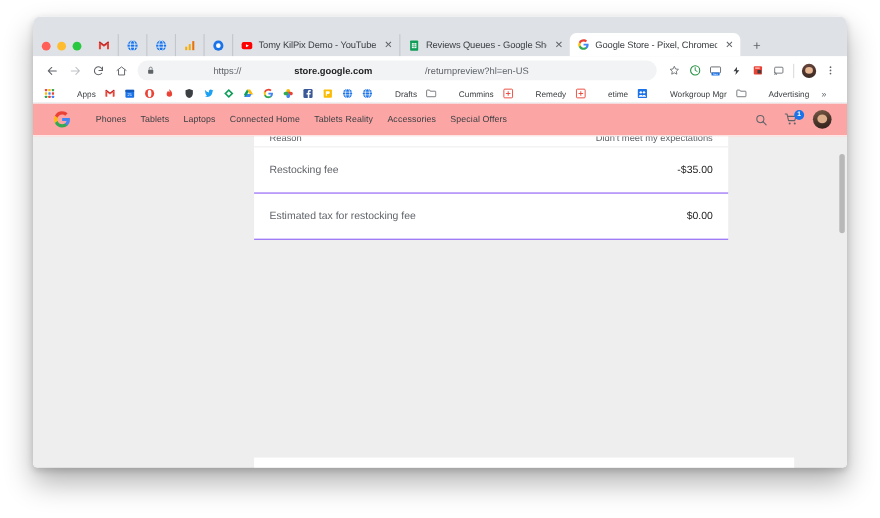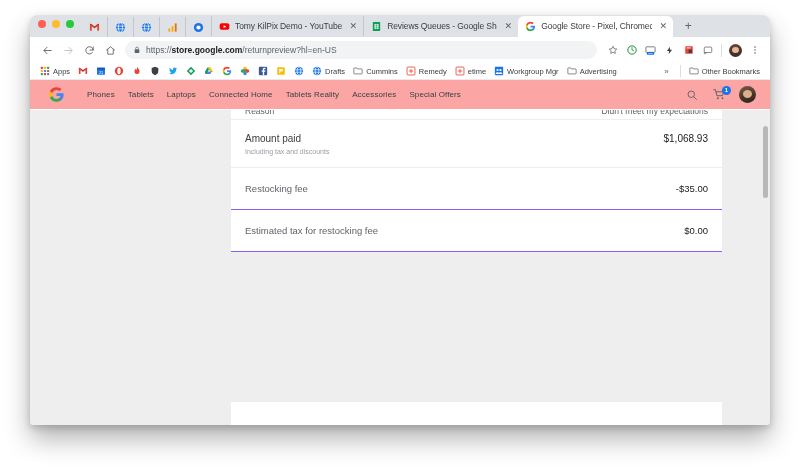--- a/index.html
+++ b/index.html
@@ -24,24 +24,24 @@
     width: 740px; height: 410px;
     background: #ffffff;
     border-radius: 7px 7px 4px 4px;
     box-shadow: 0 14px 26px rgba(0,0,0,0.30), 0 3px 7px rgba(0,0,0,0.16);
     overflow: hidden;
   }
 
   
   .tab-strip {
     position: relative;
-    height: 22px;
+    height: 36px;
     background: #dee1e6;
     display: flex;
-    align-items: center;
+    align-items: flex-end;
     padding-left: 4px;
   }
   .traffic-lights {
     display: flex; align-items: center; gap: 6px;
     padding: 0 7px 5px 4px;
   }
   .light { width: 8px; height: 8px; border-radius: 50%; display:block; }
   .light.red { background: #ff5f57; }
   .light.yellow { background: #febc2e; }
   .light.green { background: #28c840; }
@@ -110,20 +110,21 @@
     height: 18px;
     background: #f1f3f4;
     border-radius: 9px;
     display: flex; align-items: center;
     padding: 0 8px;
     margin: 0 6px 0 4px;
     font-size: 8.5px;
     color: #5f6368;
     overflow: hidden;
     white-space: nowrap;
+    gap: 48px;
   }
   .lock-icon { margin-right: 5px; flex: none; display:block; }
   .url-scheme { color: #5f6368; }
   .url-host { color: #202124; font-weight: bold; }
   .url-path { color: #5f6368; }
   .tool-icons { display: flex; align-items: center; gap: 2px; }
   .tool-icon {
     width: 17px; height: 17px;
     display: flex; align-items: center; justify-content: center;
   }
@@ -145,21 +146,21 @@
     height: 17px; background: #ffffff;
     display: flex; align-items: center;
     padding: 0 6px;
     font-size: 7.5px; color: #3c4043;
     border-bottom: 1px solid #e8eaed;
     white-space: nowrap;
     overflow: hidden;
   }
   .bm {
     display: flex; align-items: center;
-    gap: 3px;
+    gap: 20px;
     padding: 0 4px;
     height: 15px;
     flex: none;
   }
   .bm .bmi { width: 10px; height: 10px; display:block; flex:none; }
   .bm-spacer { flex: 1 1 auto; }
   .overflow-chev { padding: 0 7px; color:#5f6368; font-size: 8px; }
   .bm-sep { width:1px; height:12px; background:#dadce0; margin:0 4px; }
 
   
@@ -211,21 +212,21 @@
     content:""; position:absolute; left:4px; top:4px;
     width:9px; height:8px; border-radius:50%;
     background:#dcae8b;
   }
 
   
   .page-scroll { position: relative; height: 315px; }
   .card {
     position: absolute;
     left: 201px; top: 0px;
-    width: 491px;
+    width: 431px;
     background: #ffffff;
   }
   .row {
     padding: 0 14px;
     border-bottom: 1px solid #eeeeee;
     display: flex;
     justify-content: space-between;
     align-items: flex-start;
   }
   .row-clipped {
@@ -648,27 +649,20 @@
       <div class="page-scroll">
 
         <div class="card">
 
           <div class="row row-clipped">
             <span class="clip-text">Reason</span>
             <span class="clip-text">Didn't meet my expectations</span>
           </div>
 
 
-          <div class="row-amount">
-            <div>
-              <div class="amt-label">Amount paid</div>
-              <div class="amt-sub">Including tax and discounts</div>
-            </div>
-            <div class="amt-value">$1,068.93</div>
-          </div>
 
           <div class="row-line">
             <span class="line-label">Restocking fee</span>
             <span class="line-value">-$35.00</span>
           </div>
 
           <div class="row-line">
             <span class="line-label">Estimated tax for restocking fee</span>
             <span class="line-value">$0.00</span>
           </div>

